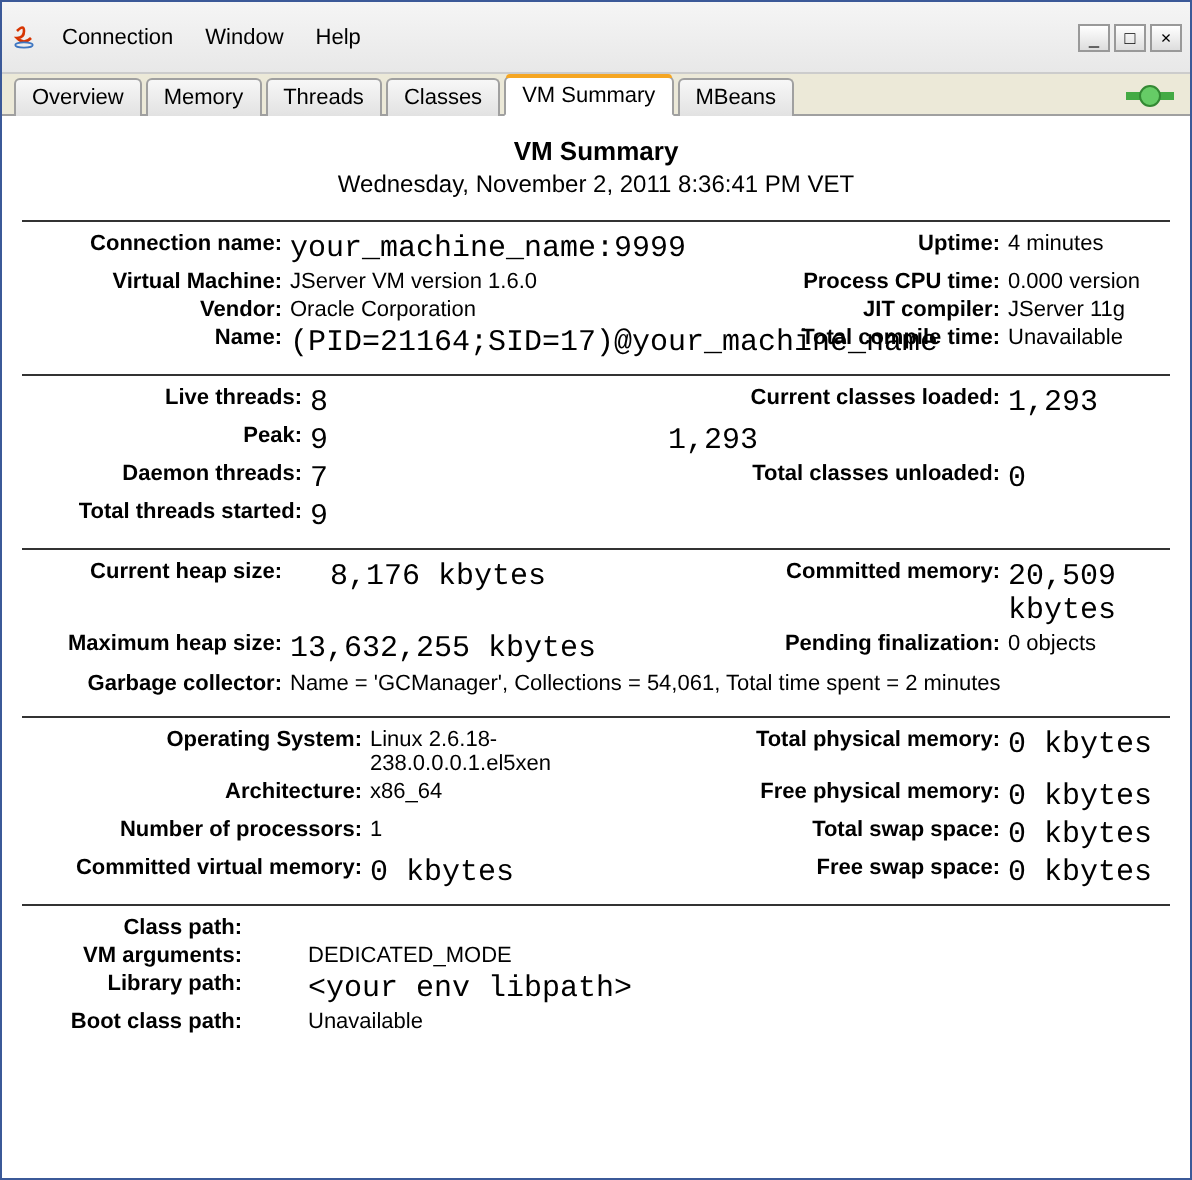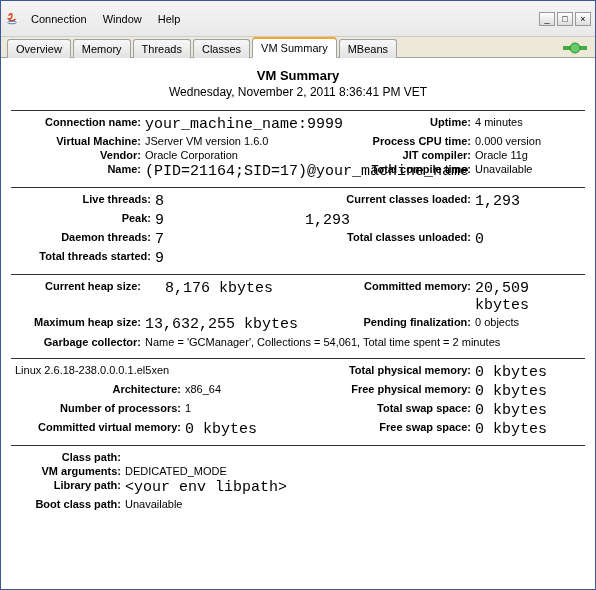--- a/index.html
+++ b/index.html
@@ -12,21 +12,21 @@
 .menubar .win-btn { width: 16px; height: 14px; margin-left: 2px; border: 1px solid #999; background: linear-gradient(#fff,#ddd); font-size: 9px; line-height: 12px; text-align: center; cursor: default; }
 .tabbar { display: flex; align-items: flex-end; padding: 0 6px 0 6px; border-bottom: 1px solid #a0a0a0; background: #ece9d8; position: relative; }
 .tab { border: 1px solid #a0a0a0; border-bottom: none; padding: 3px 8px; margin-right: 2px; font-size: 11px; background: linear-gradient(#f7f7f7,#e2e2e2); border-top-left-radius: 3px; border-top-right-radius: 3px; cursor: default; position: relative; top: 1px; }
 .tab.active { background: #fff; border-bottom: 1px solid #fff; }
 .tab.active::before { content: ""; position: absolute; left: 0; right: 0; top: -2px; height: 2px; background: #f5a623; border-top-left-radius: 3px; border-top-right-radius: 3px; }
 .green-icon { position: absolute; right: 8px; top: 4px; width: 24px; height: 14px; }
 .content { padding: 6px 10px; overflow-y: auto; height: 540px; }
 .title { text-align: center; font-weight: bold; font-size: 13px; margin-top: 4px; }
 .subtitle { text-align: center; font-size: 12px; margin-top: 2px; margin-bottom: 12px; }
 .section { border-top: 1px solid #333; border-bottom: 1px solid #333; padding: 4px 0 6px 0; margin-top: -1px; }
-.row { display: flex; padding: 1px 0; font-size: 11px; }
+.row { display: flex; padding: 1px 0; font-size: 11px; gap: 29px; }
 .cell-l { width: 290px; display: flex; }
 .cell-r { flex: 1; display: flex; }
 .label { text-align: right; font-weight: bold; flex-shrink: 0; }
 .label.w130 { width: 130px; }
 .label.w140 { width: 140px; }
 .label.w170 { width: 170px; }
 .value { margin-left: 4px; }
 .mono { font-family: "Courier New", monospace; font-size: 15px; }
 .gc-row { display: flex; padding: 2px 0 4px 0; }
 .gc-label { width: 130px; text-align: right; font-weight: bold; }
@@ -89,21 +89,21 @@
             <span class="value">0.000 version</span>
           </div>
     </div>
     <div class="row">
       <div class="cell-l">
             <span class="label w130">Vendor:</span>
             <span class="value">Oracle Corporation</span>
           </div>
       <div class="cell-r">
             <span class="label w170">JIT compiler:</span>
-            <span class="value">Oracle 11g</span>
+            <span class="value">JServer 11g</span>
           </div>
     </div>
     <div class="row">
       <div class="cell-l">
             <span class="label w130">Name:</span>
             <span class="value mono">(PID=21164;SID=17)@your_machine_name</span>
           </div>
       <div class="cell-r">
             <span class="label w170">Total compile time:</span>
             <span class="value">Unavailable</span>
@@ -173,20 +173,21 @@
     </div>
     <div class="gc-row">
       <span class="gc-label">Garbage collector:</span>
       <span class="gc-val">Name = 'GCManager', Collections = 54,061, Total time spent = 2 minutes</span>
     </div>
   </div>
 
   <div class="section">
     <div class="row">
       <div class="cell-l">
+            <span class="label w170">Operating System:</span>
             <span class="value">Linux 2.6.18-238.0.0.0.1.el5xen</span>
           </div>
       <div class="cell-r">
             <span class="label w170">Total physical memory:</span>
             <span class="value mono">0 kbytes</span>
           </div>
     </div>
     <div class="row">
       <div class="cell-l">
             <span class="label w170">Architecture:</span>

